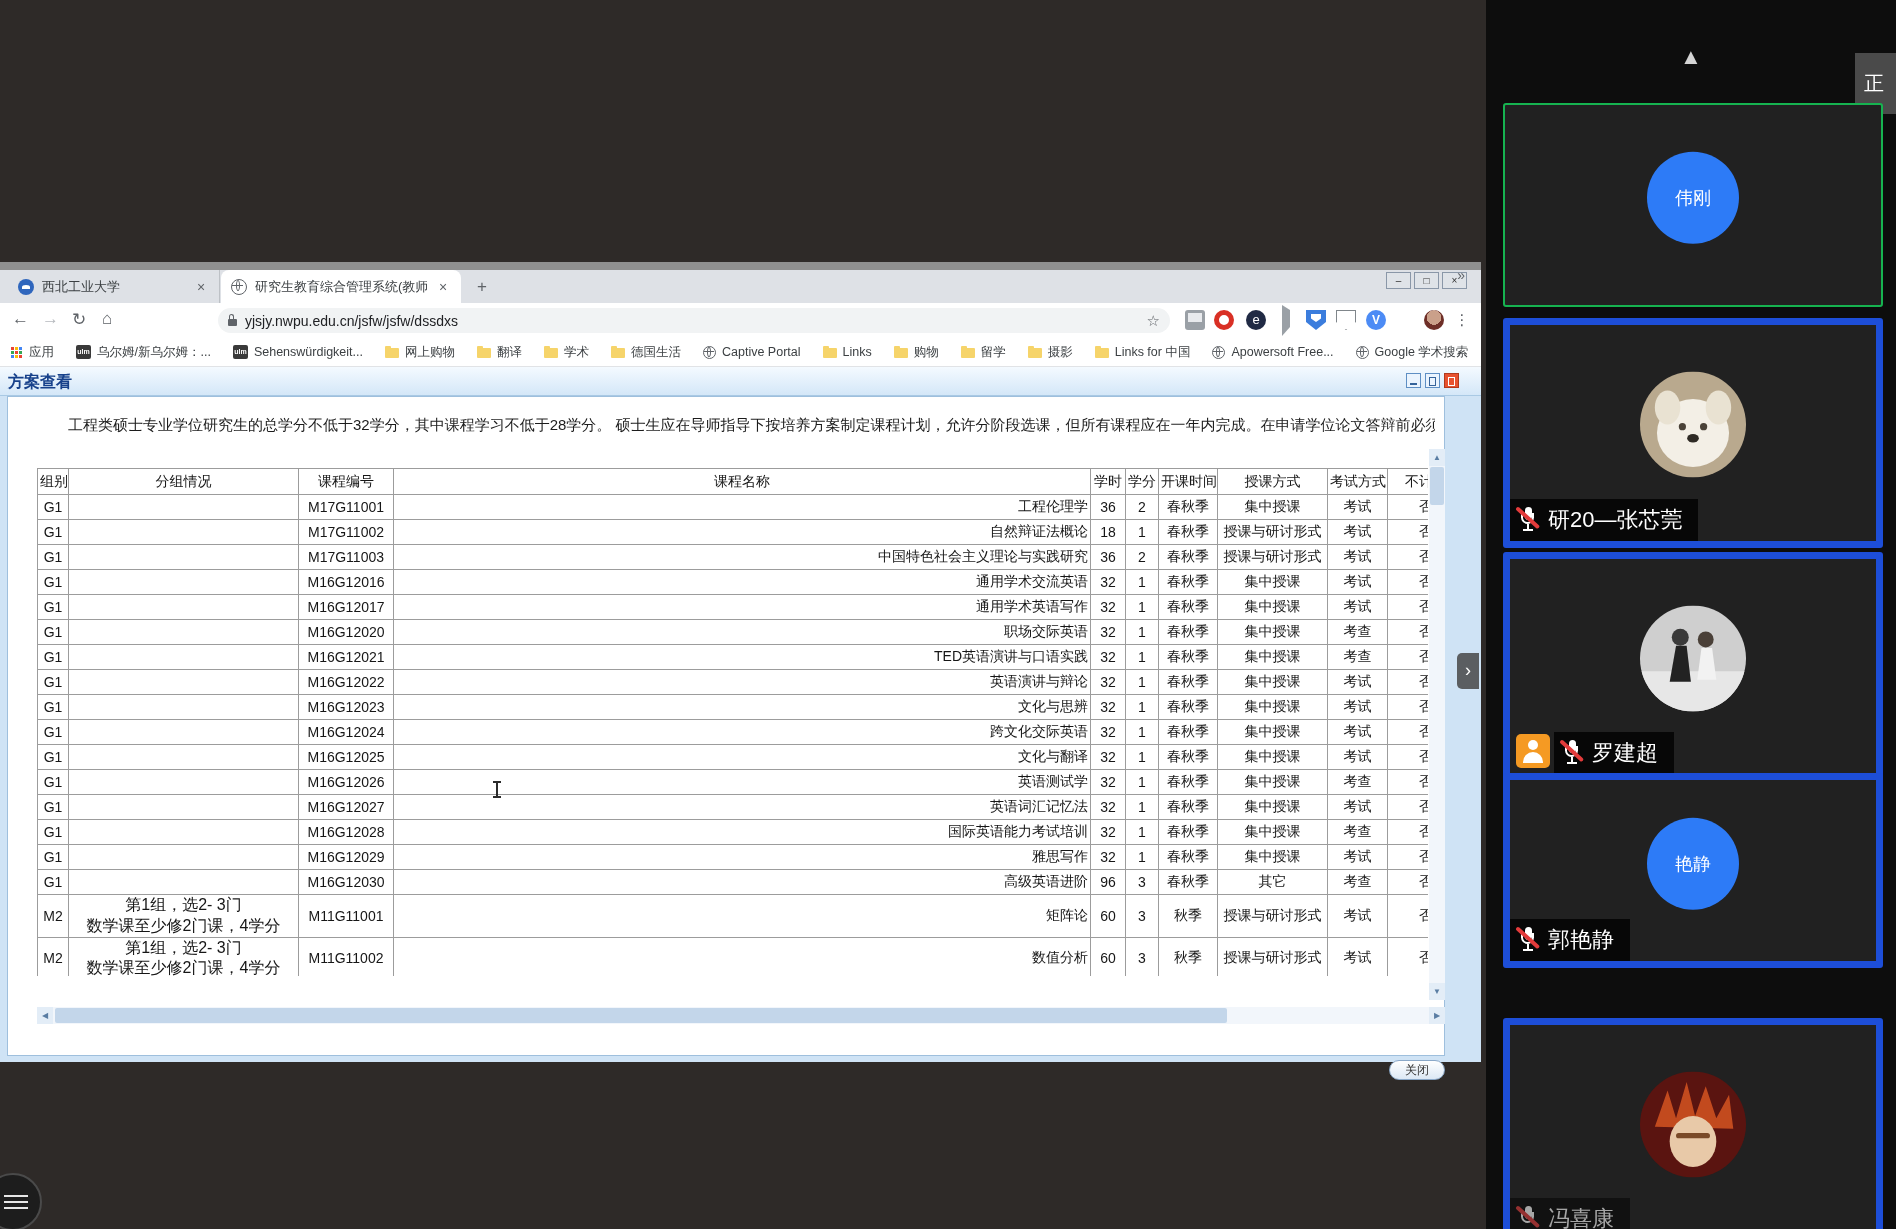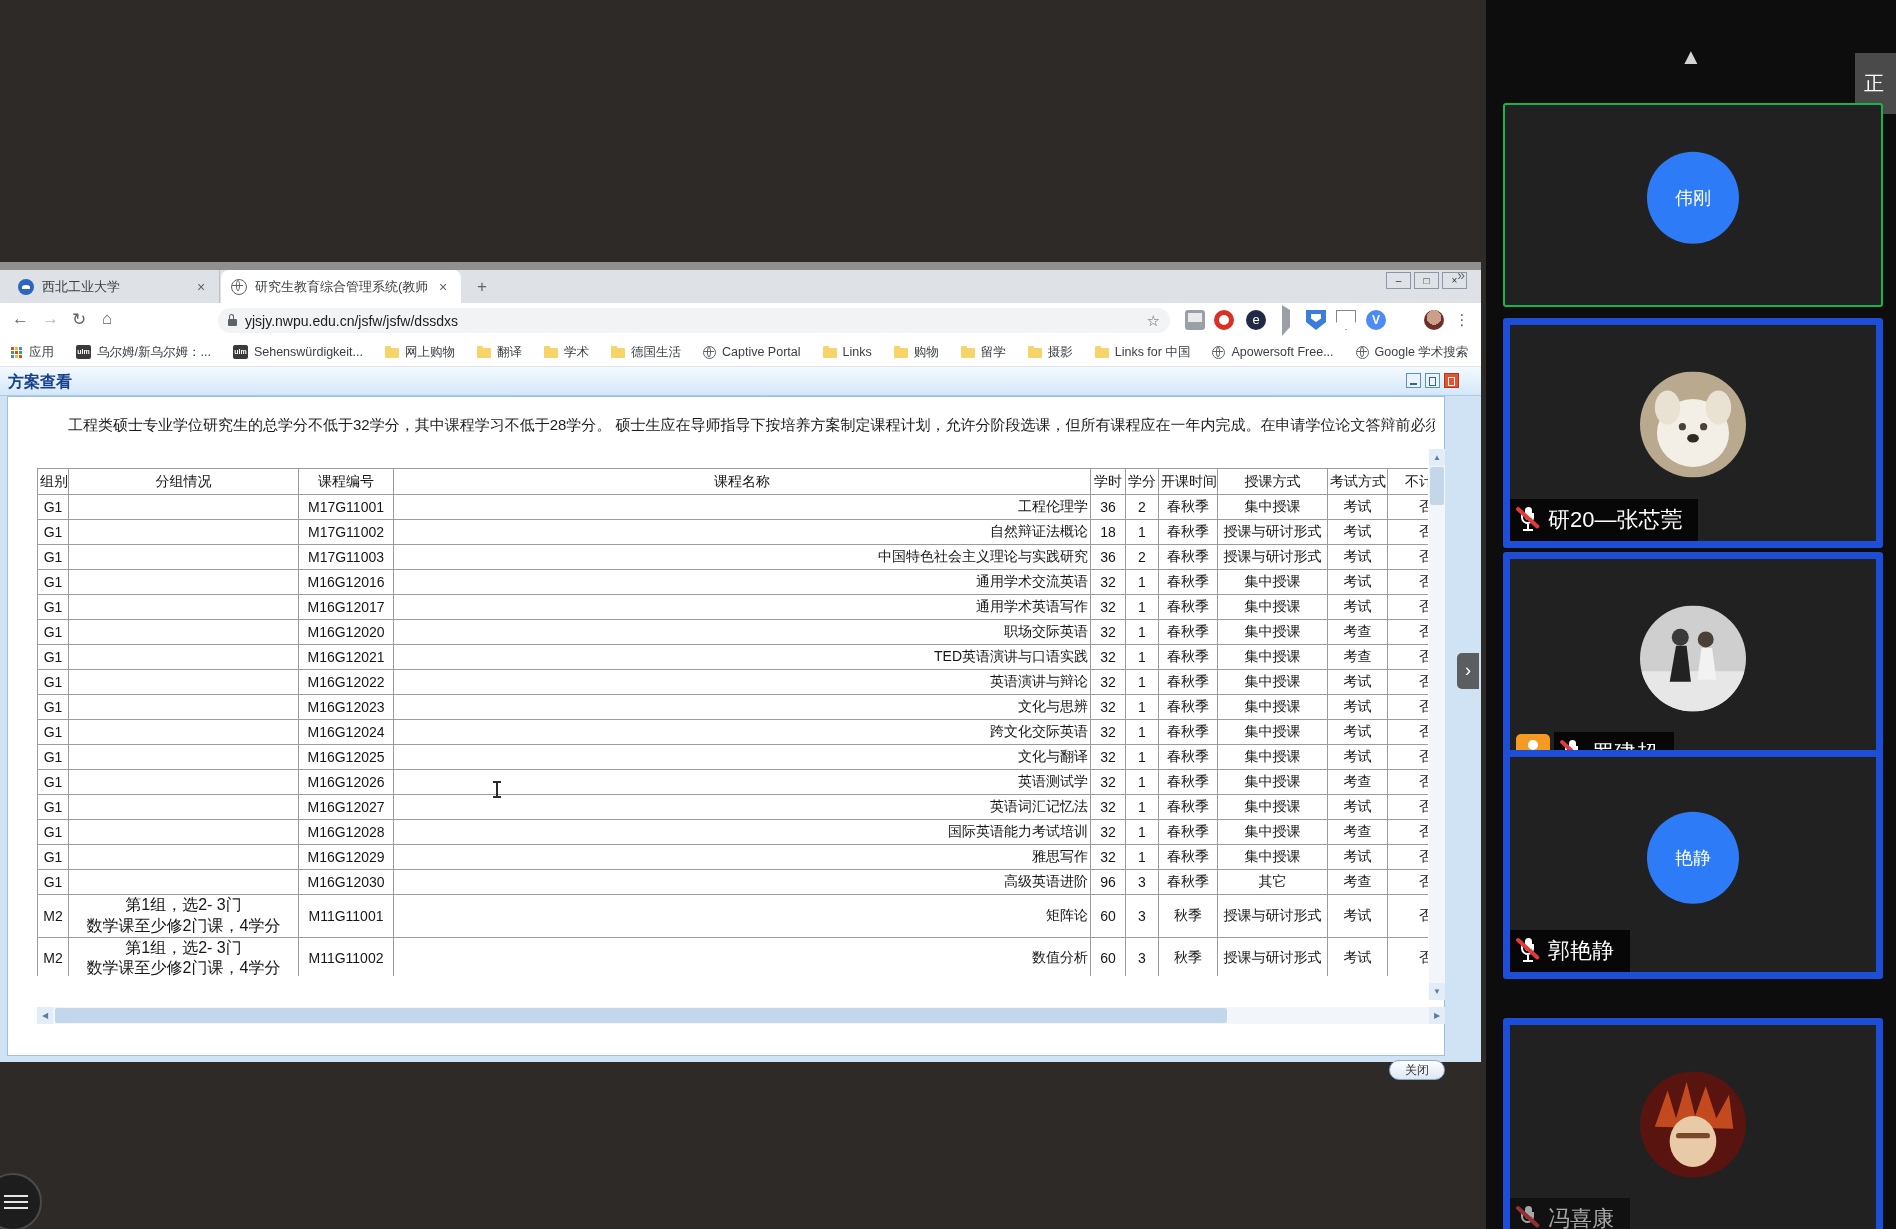--- a/index.html
+++ b/index.html
@@ -132,21 +132,21 @@
        box-shadow:0 6px 0 #e6e6e6,0 12px 0 #e6e6e6,-6px 0 0 #e6e6e6,-6px 6px 0 #e6e6e6,-6px 12px 0 #e6e6e6;}
   
   #sidebar{position:absolute;left:1486px;top:0;width:410px;height:1229px;background:#0d0d0d;overflow:hidden;}
   #collapse-arrow{position:absolute;left:0;width:100%;top:44px;text-align:center;color:#d4d4d4;font-size:22px;}
   #corner-badge{position:absolute;right:0;top:53px;width:41px;height:61px;background:#4a4a4a;
        color:#fff;font-size:20px;line-height:61px;padding-left:9px;box-sizing:border-box;}
   .tile{position:absolute;left:17px;width:380px;background:#212121;border:7px solid #1d4ed8;
        border-radius:3px;box-sizing:border-box;overflow:hidden;}
   .tile.active{border:2px solid #16b350;}
   .t0{top:103px;height:204px;} .t1{top:318px;height:230px;} .t2{top:552px;height:229px;}
-  .t3{top:750px;height:229px;} .t4{top:1018px;height:229px;}
+  .t3{top:773px;height:195px;} .t4{top:1018px;height:229px;}
   .avatar-init{position:absolute;left:50%;top:50%;transform:translate(-50%,-58%);width:92px;height:92px;
        border-radius:50%;background:#2d7bf7;color:#ffffff;font-size:18px;display:flex;align-items:center;justify-content:center;}
   .avatar-photo{position:absolute;left:50%;top:50%;transform:translate(-50%,-58%);width:106px;height:106px;
        border-radius:50%;overflow:hidden;}
   .namebar{position:absolute;left:0;bottom:0;background:rgba(0,0,0,.78);height:42px;display:flex;
        align-items:center;gap:10px;padding:0 16px 0 8px;color:#fff;font-size:22px;white-space:nowrap;}
   .namebar.dim{opacity:.6;}
   .t2 .namebar{left:44px;}
   .person-badge{position:absolute;left:6px;bottom:6px;width:34px;height:34px;background:#f59a23;border-radius:5px;}
   .person-badge::before{content:"";position:absolute;left:12px;top:6px;width:10px;height:10px;background:#fff;border-radius:50%;}

